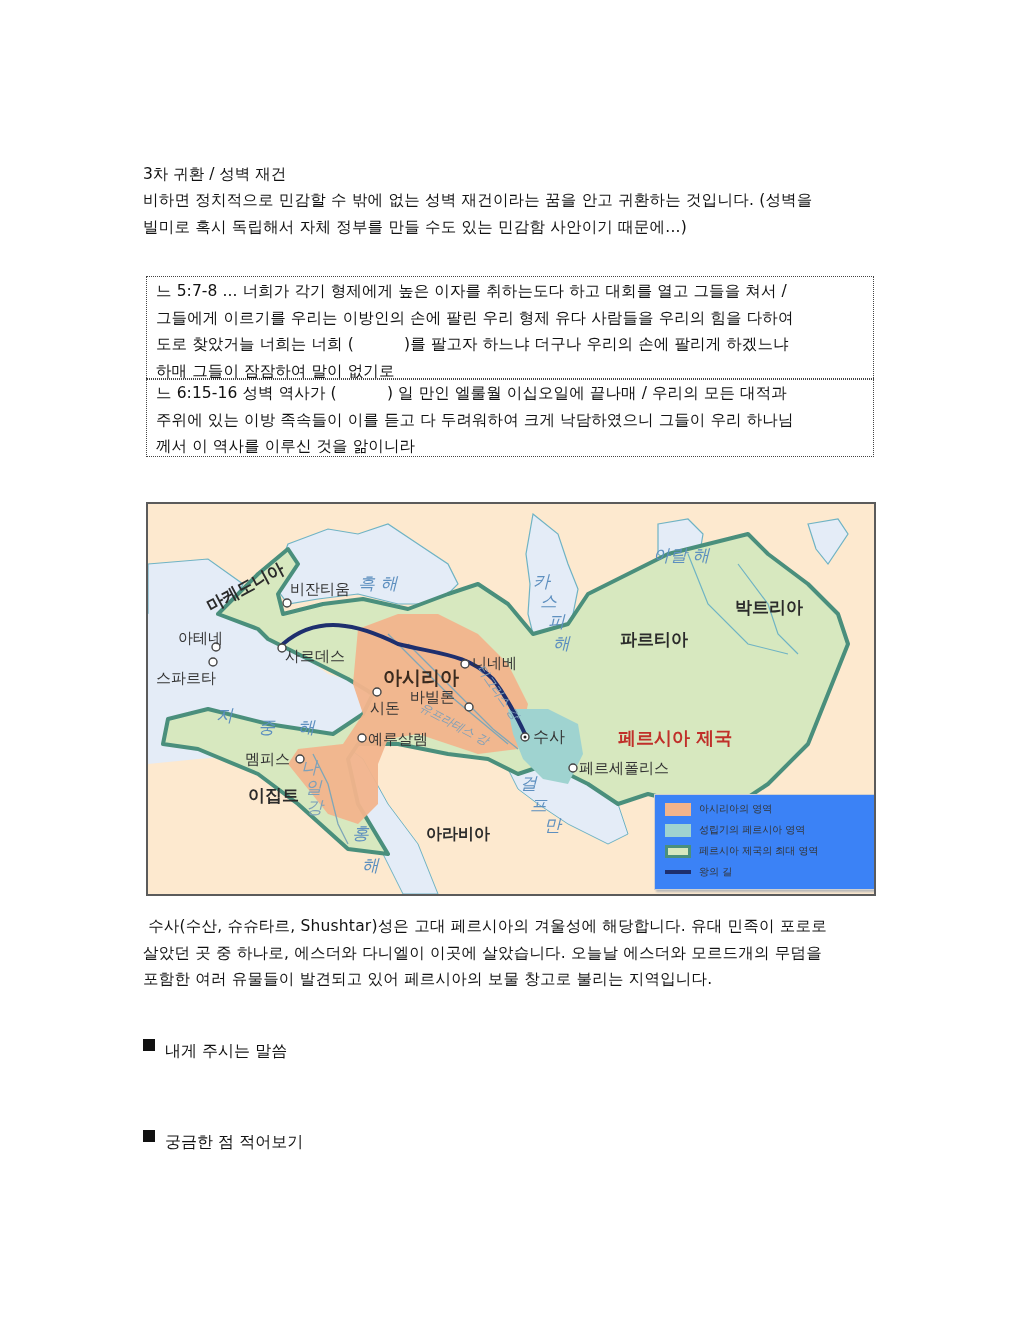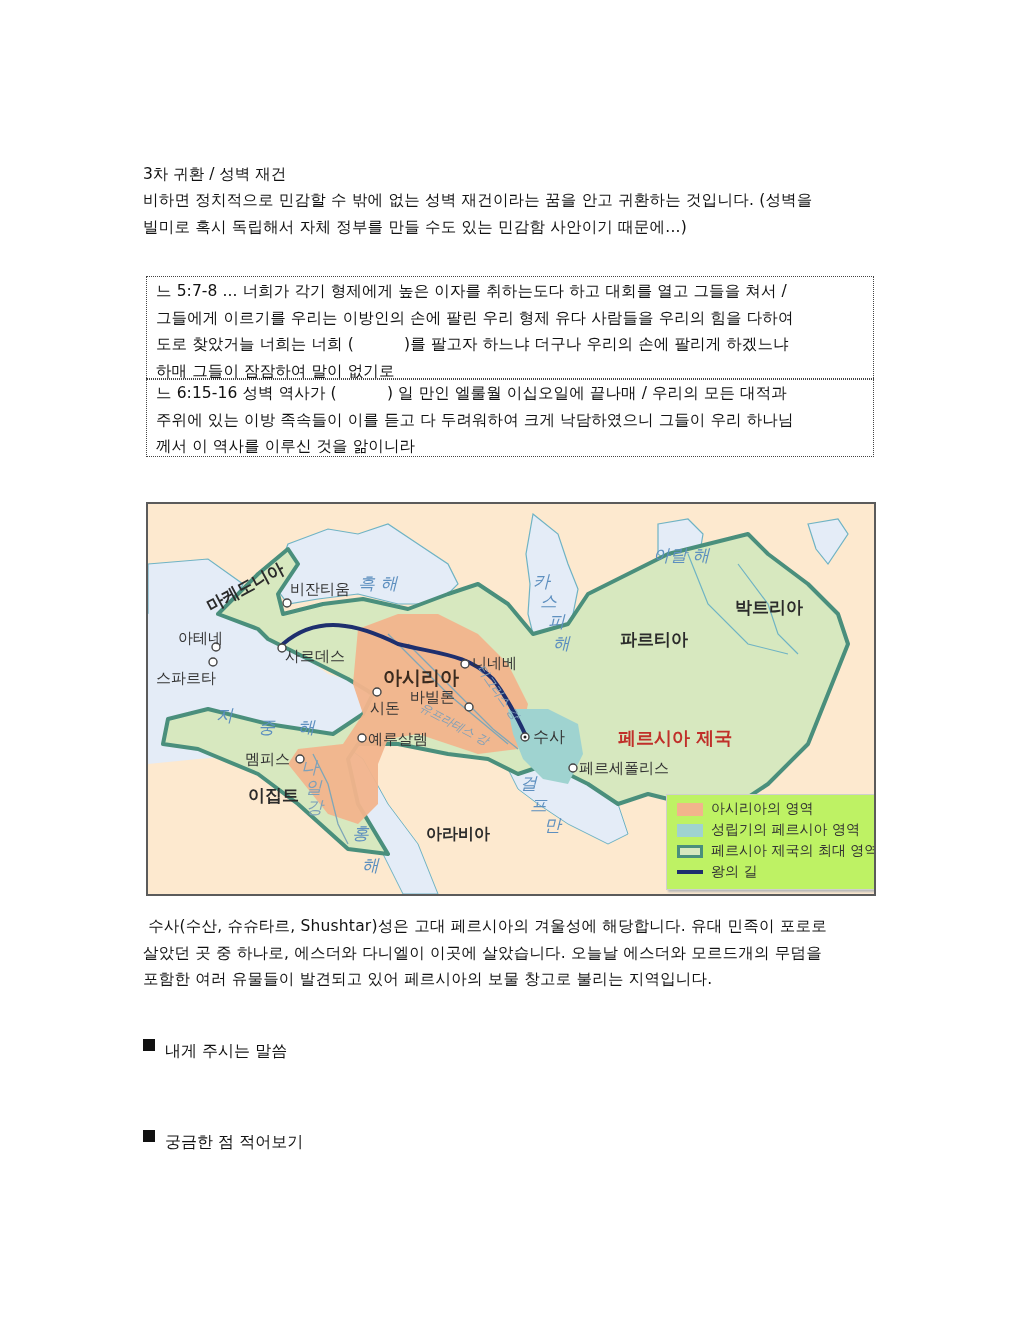--- a/index.html
+++ b/index.html
@@ -3,21 +3,21 @@
 <meta charset="utf-8">
 <style>
   html, body { margin:0; padding:0; background:#ffffff; }
   body { width:1020px; height:1320px; position:relative; font-family:"DejaVu Sans", sans-serif; color:#111; }
   .page { position:absolute; left:0; top:0; width:1020px; height:1320px; }
   .text-block { position:absolute; left:143px; width:736px; font-size:15.5px; line-height:26.5px; letter-spacing:0.2px; }
   .heading { position:absolute; left:143px; top:161px; font-size:15.5px; line-height:26px; }
   .verse-box { position:absolute; left:146px; width:728px; border:1px dotted #444; padding:1px 9px 1px 9px; box-sizing:border-box; font-size:15.5px; line-height:26.5px; text-align:justify; text-align-last:left; letter-spacing:0.1px; }
   .map { position:absolute; left:146px; top:502px; width:730px; height:394px; border:2px solid #5b5b5b; box-sizing:border-box; overflow:hidden; background:#fde9cf; }
   .map svg { display:block; }
-  .legend { position:absolute; left:518px; top:290px; width:226px; height:94px; background:#bef264; border:1px solid #cfcfcf; box-shadow:2px 2px 2px #b9b9b9; font-size:14px; color:#333; }
+  .legend { position:absolute; left:506px; top:290px; width:226px; height:94px; background:#3b82f6; border:1px solid #cfcfcf; box-shadow:2px 2px 2px #b9b9b9; font-size:10px; color:#333; }
   .legend-row { position:absolute; left:10px; height:20px; display:flex; align-items:center; }
   .swatch { width:26px; height:13px; margin-right:8px; box-sizing:border-box; }
   .map-label { position:absolute; white-space:nowrap; font-weight:bold; color:#2b2b2b; }
   .city { position:absolute; white-space:nowrap; color:#333; font-size:15px; }
   .sea { position:absolute; white-space:nowrap; color:#5d8fbf; font-style:italic; font-size:17px; }
   .bullet-title { position:absolute; left:143px; font-size:16px; line-height:24px; display:flex; align-items:flex-start; }
   .sq { display:inline-block; width:12px; height:12px; background:#111; margin-right:10px; }
 </style>
 </head>
 <body>

